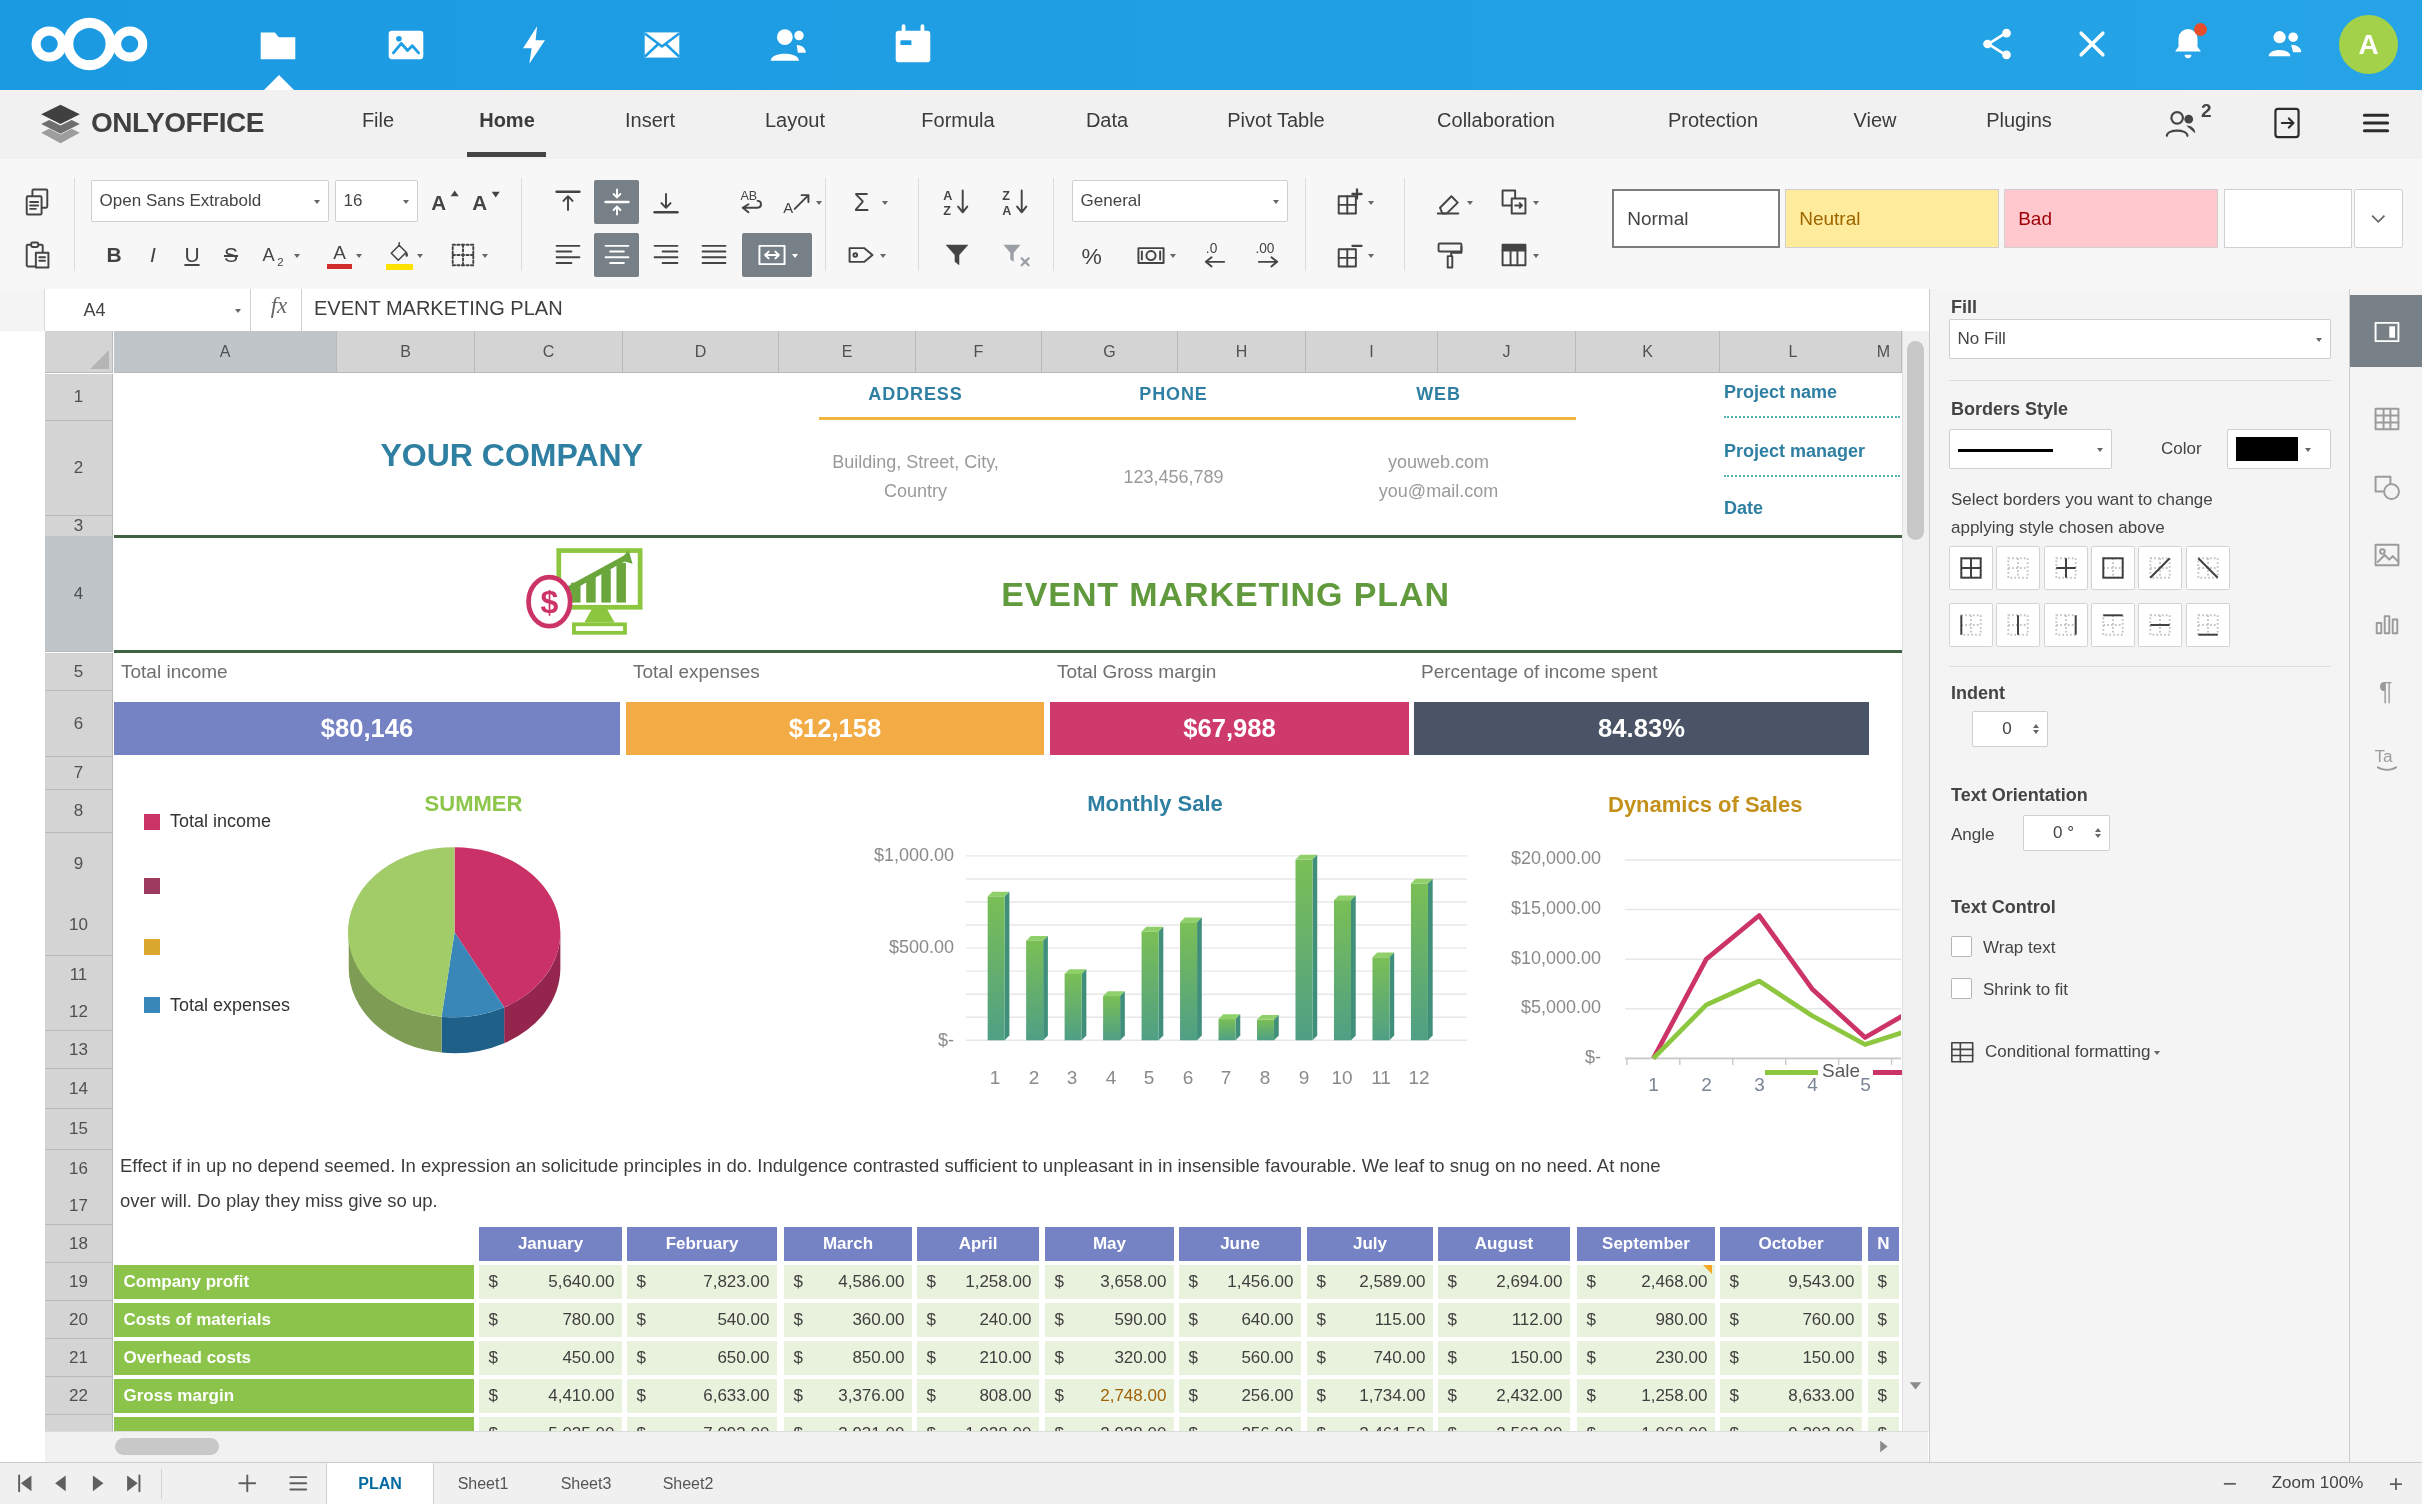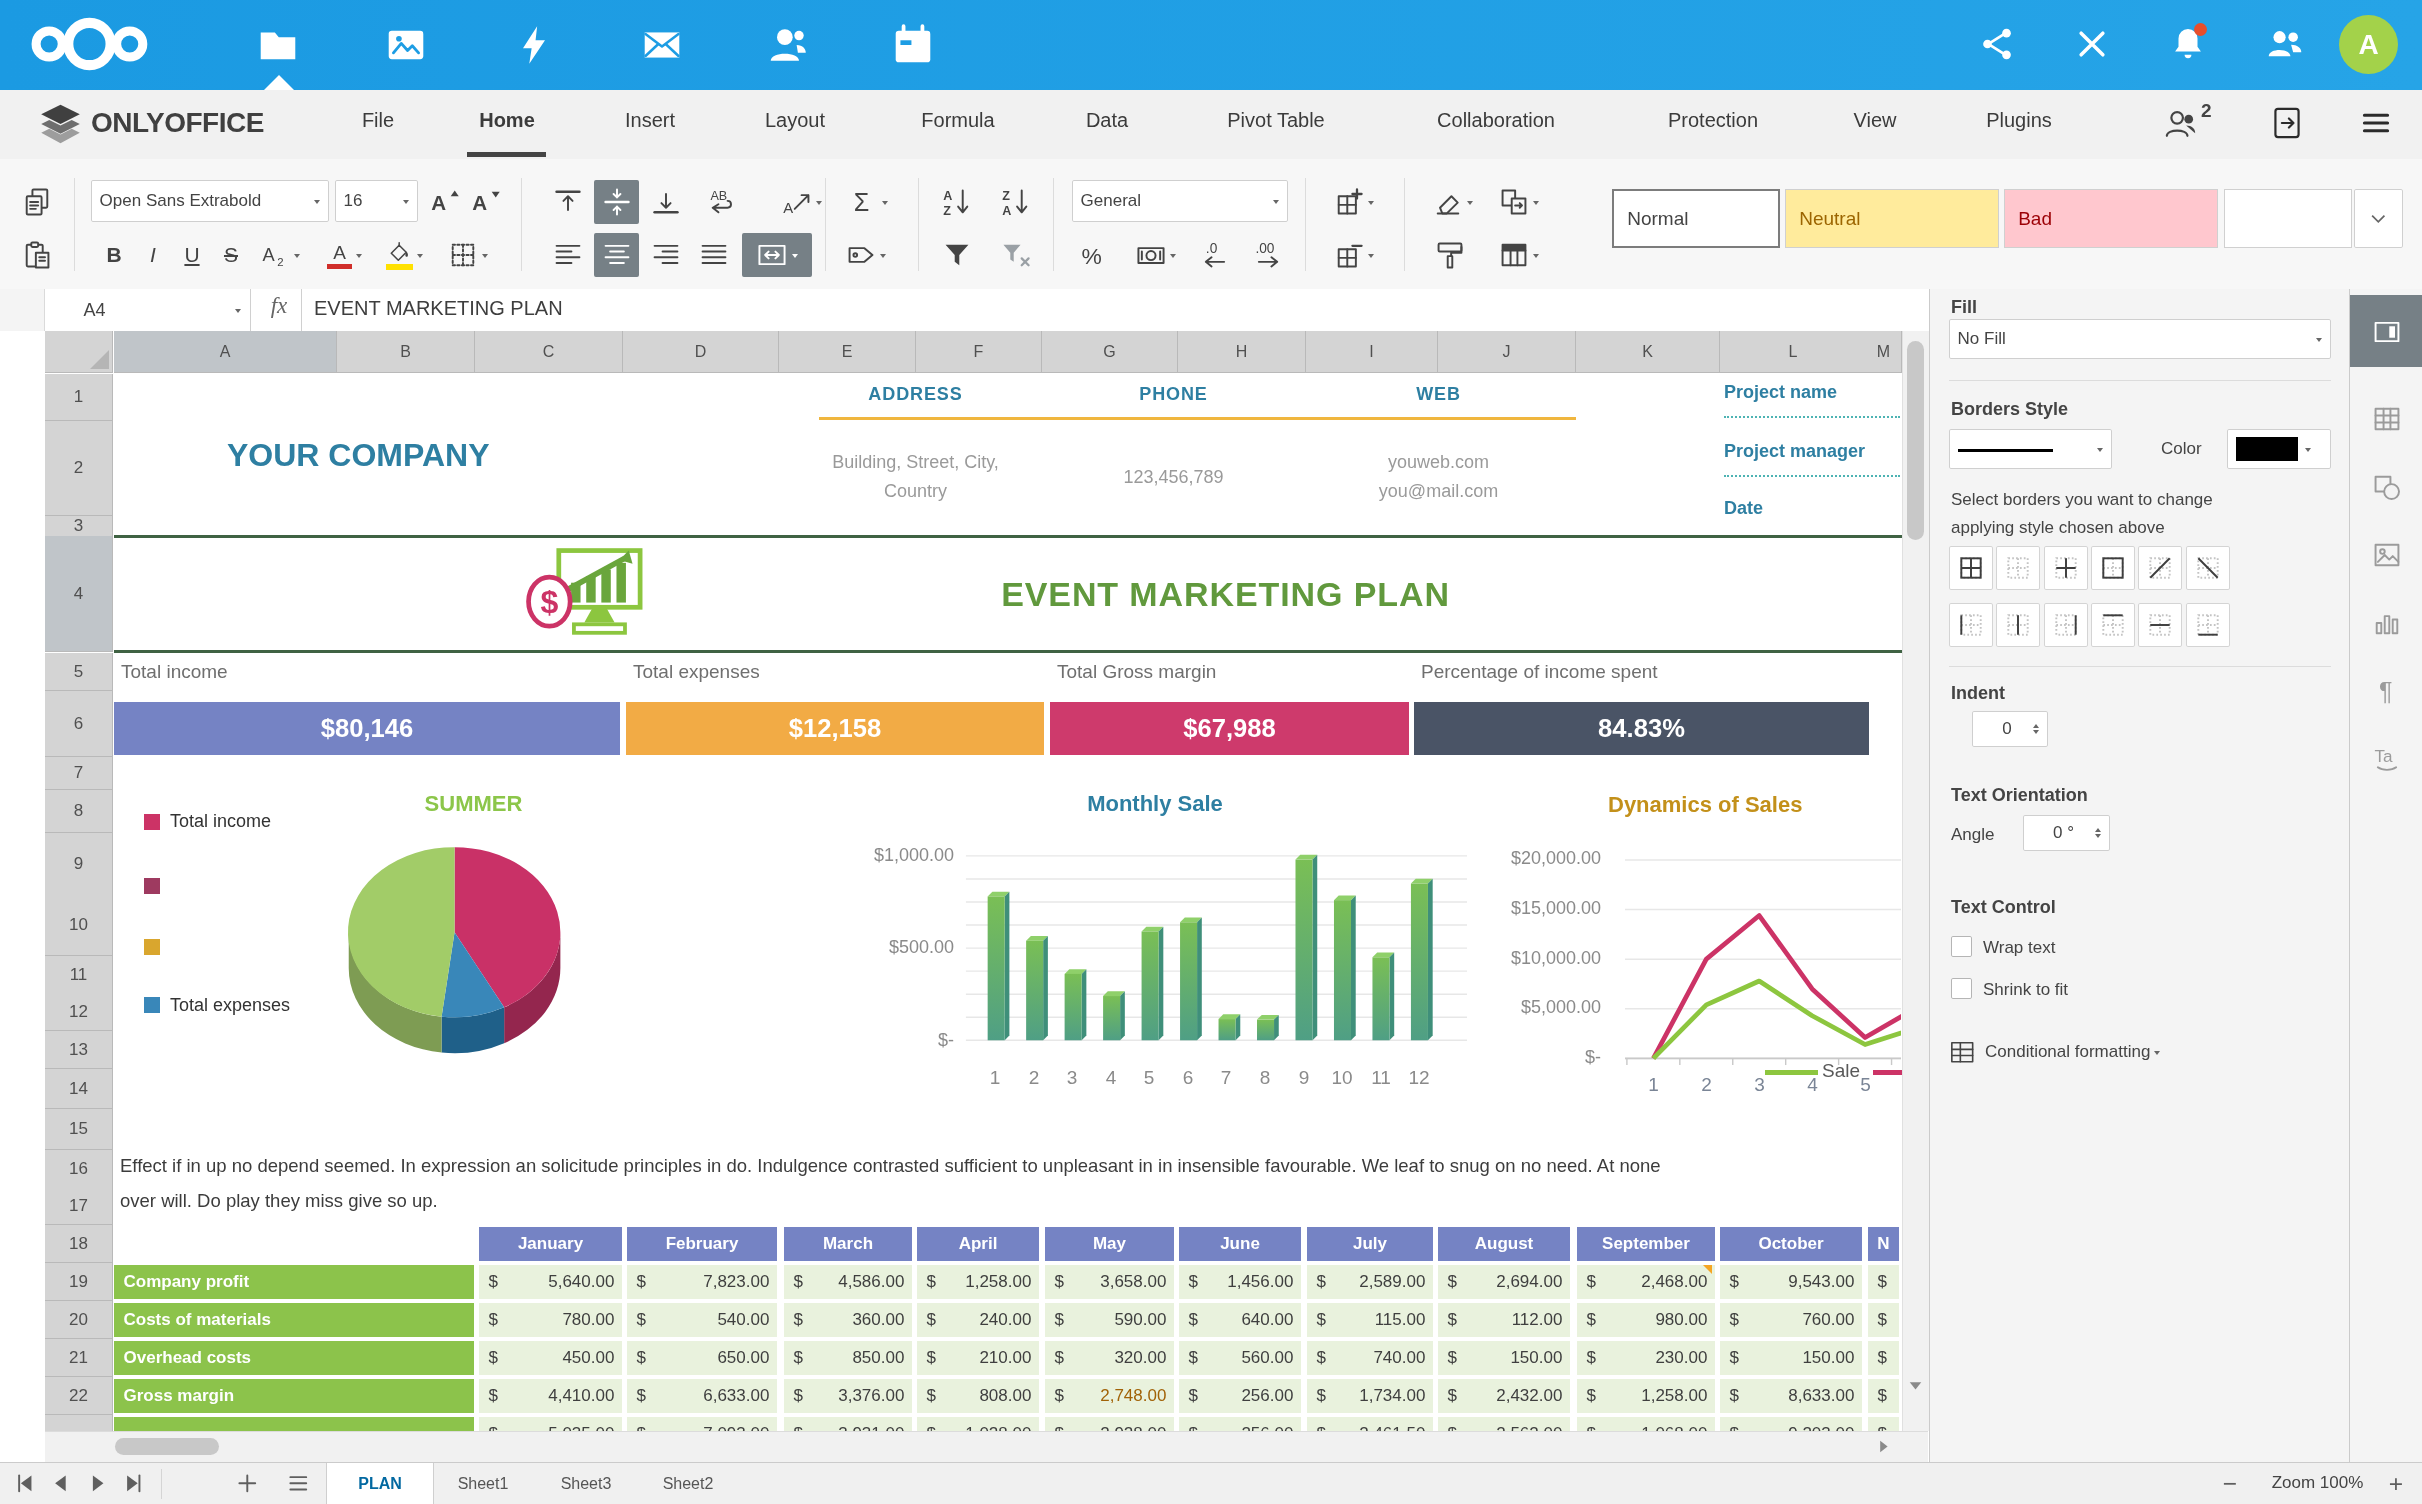--- a/index.html
+++ b/index.html
@@ -234,21 +234,21 @@
           <path d="M4 14h20" stroke-width="2.2"></path>
           <path d="M14 3v7M14 10l-3-3M14 10l3-3M14 25v-7M14 18l-3 3M14 18l3 3"></path>
         </svg>
       </div>
       <div class="btn abs" style="position: absolute; left: 645px; top: 21px; width: 42px; height: 44px;">
         <svg width="32" height="32" viewBox="0 0 28 28" fill="none" stroke="#444" stroke-width="1.7" stroke-linecap="round" stroke-linejoin="round">
           <path d="M4 23h20" stroke-width="2.2"></path>
           <path d="M14 7v12M14 19l-4-4M14 19l4-4"></path>
         </svg>
       </div>
-      <div class="btn abs" style="position: absolute; left: 700px; top: 21px; width: 45px; height: 44px; text-align: right;">
+      <div class="btn abs" style="position: absolute; left: 730px; top: 21px; width: 45px; height: 44px; text-align: right;">
         <svg width="32" height="32" viewBox="0 0 28 28" fill="none" stroke="#444" stroke-width="1.7" stroke-linecap="round" stroke-linejoin="round">
           <text x="3" y="12" font-size="11" stroke="none" fill="#444">AB</text>
           <path d="M5 19h13c4 0 4-6 0-6M10 23l-5-4 5-3"></path>
         </svg>
       </div>
       <div class="btn abs" style="position: absolute; left: 774px; top: 21px; width: 55px; height: 44px;">
         <svg width="32" height="32" viewBox="0 0 28 28" fill="none" stroke="#444" stroke-width="1.7" stroke-linecap="round" stroke-linejoin="round">
           <text x="2" y="24" font-size="13" stroke="none" fill="#444">A</text>
           <path d="M12 20L24 8M24 8h-6M24 8v6"></path>
         </svg>
@@ -489,21 +489,21 @@
       <div class="rowhdr abs" style="position: absolute; left: 45px; top: 778px; width: 68px; height: 41px; border-right: 0.9px solid rgb(185, 185, 185);">15</div>
       <div class="rowhdr abs" style="position: absolute; left: 45px; top: 819px; width: 68px; height: 38px; border-right: 0.9px solid rgb(185, 185, 185);">16</div>
       <div class="rowhdr abs" style="position: absolute; left: 45px; top: 856px; width: 68px; height: 38px; border-right: 0.9px solid rgb(185, 185, 185);">17</div>
       <div class="rowhdr abs" style="position: absolute; left: 45px; top: 894px; width: 68px; height: 38px; border-right: 0.9px solid rgb(185, 185, 185);">18</div>
       <div class="rowhdr abs" style="position: absolute; left: 45px; top: 932px; width: 68px; height: 38px; border-right: 0.9px solid rgb(185, 185, 185);">19</div>
       <div class="rowhdr abs" style="position: absolute; left: 45px; top: 970px; width: 68px; height: 38px; border-right: 0.9px solid rgb(185, 185, 185);">20</div>
       <div class="rowhdr abs" style="position: absolute; left: 45px; top: 1008px; width: 68px; height: 38px; border-right: 0.9px solid rgb(185, 185, 185);">21</div>
       <div class="rowhdr abs" style="position: absolute; left: 45px; top: 1046px; width: 68px; height: 38px; border-right: 0.9px solid rgb(185, 185, 185);">22</div>
       <div class="rowhdr abs" style="position: absolute; left: 45px; top: 1084px; width: 68px; height: 47px; border-right: 0.9px solid rgb(185, 185, 185);">23</div>
       <div style="position: absolute; left: 0px; top: -331px; width: 1931px; height: 1509px;">
-        <div style="position: absolute; left: 227px; top: 437px; width: 416px; text-align: left; font-size: 32px; font-weight: bold; color: rgb(46, 127, 162);">YOUR COMPANY</div>
+        <div style="position: absolute; left: 227px; top: 437px; width: 416px; text-align: right; font-size: 32px; font-weight: bold; color: rgb(46, 127, 162);">YOUR COMPANY</div>
         <div style="position: absolute; left: 821px; top: 384px; width: 189px; text-align: center; font-size: 18px; font-weight: bold; letter-spacing: 0.9px; color: rgb(46, 127, 162);">ADDRESS</div>
         <div style="position: absolute; left: 1079px; top: 384px; width: 189px; text-align: center; font-size: 18px; font-weight: bold; letter-spacing: 0.9px; color: rgb(46, 127, 162);">PHONE</div>
         <div style="position: absolute; left: 1344px; top: 384px; width: 189px; text-align: center; font-size: 18px; font-weight: bold; letter-spacing: 0.9px; color: rgb(46, 127, 162);">WEB</div>
         <div style="position: absolute; left: 819px; top: 417px; width: 757px; height: 2.8px; background: rgb(240, 182, 62);"></div>
         <div style="position: absolute; left: 821px; top: 452px; width: 189px; text-align: center; font-size: 18px; color: rgb(154, 154, 154);">Building, Street, City,</div>
         <div style="position: absolute; left: 821px; top: 481px; width: 189px; text-align: center; font-size: 18px; color: rgb(154, 154, 154);">Country</div>
         <div style="position: absolute; left: 1079px; top: 467px; width: 189px; text-align: center; font-size: 18px; color: rgb(154, 154, 154);">123,456,789</div>
         <div style="position: absolute; left: 1344px; top: 452px; width: 189px; text-align: center; font-size: 18px; color: rgb(154, 154, 154);">youweb.com</div>
         <div style="position: absolute; left: 1344px; top: 481px; width: 189px; text-align: center; font-size: 18px; color: rgb(154, 154, 154);">you@mail.com</div>
         <div style="position: absolute; left: 1724px; top: 382px; font-size: 18px; font-weight: bold; color: rgb(46, 127, 162);">Project name</div>

